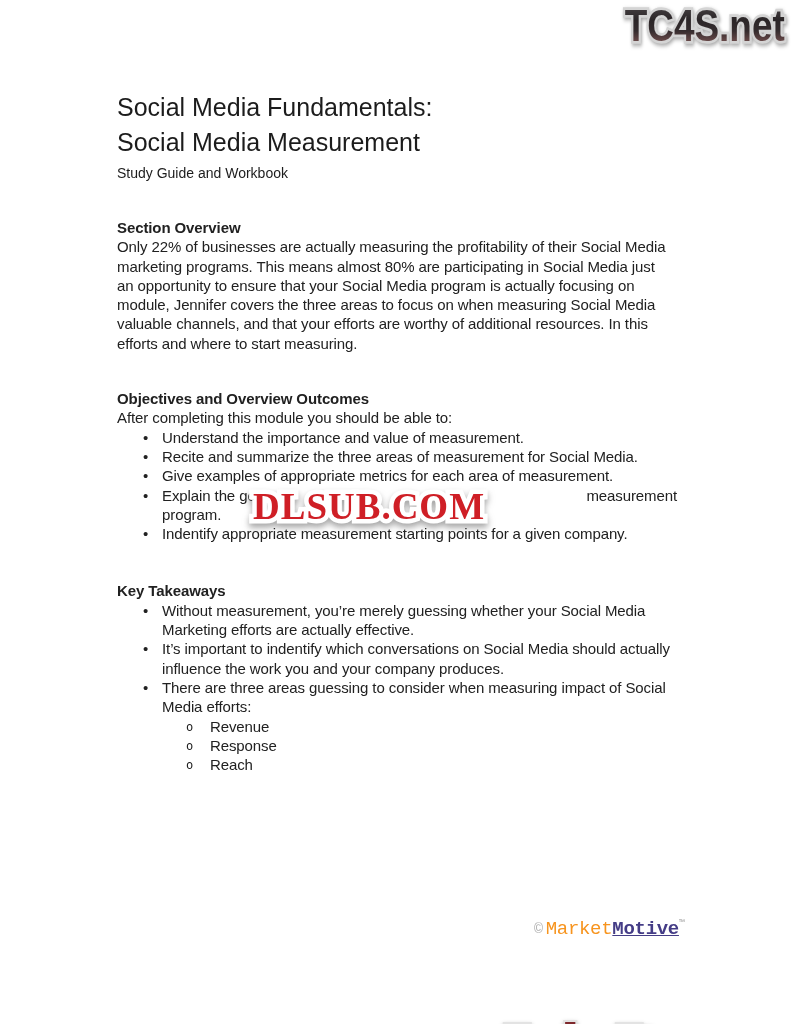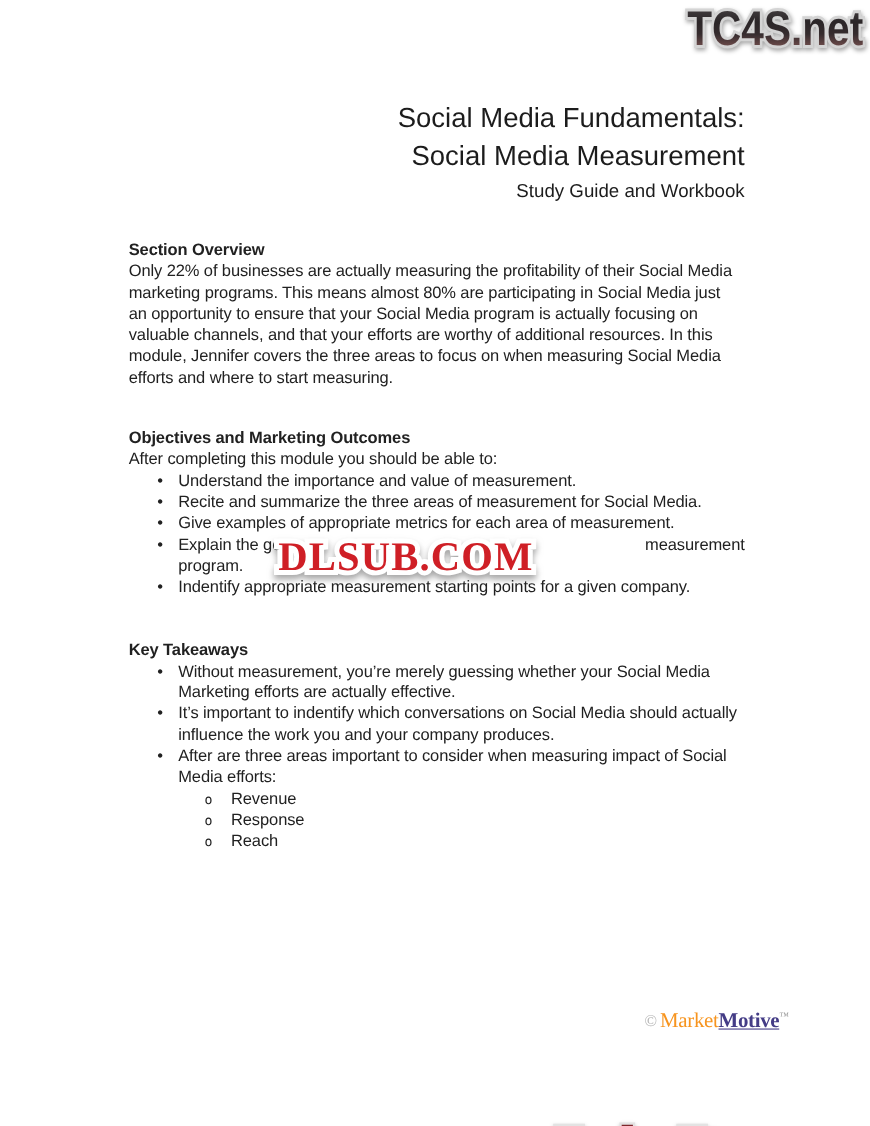--- a/index.html
+++ b/index.html
@@ -9,23 +9,23 @@
   
   .tc4s{position:absolute;top:0px;right:6px;font-family:"Liberation Sans",sans-serif;
         font-size:41px;font-weight:900;letter-spacing:0px;line-height:48px;
         transform:scale(0.9,1.08);transform-origin:top right;white-space:nowrap;}
   .tc4s .stroke{position:absolute;inset:0;-webkit-text-stroke:5px #d4d4d4;color:#d4d4d4;
         filter:drop-shadow(1px 2px 2px rgba(0,0,0,0.35));}
   .tc4s .grad{position:relative;background:linear-gradient(180deg,#4f4a4c 0%,#2b2628 38%,#352c2e 60%,var(--logo-gradient-bottom) 100%);
         -webkit-background-clip:text;background-clip:text;color:transparent;}
 
   
-  .titleblock{position:absolute;left:117px;top:90px;width:560px;text-align:right;}
+  .titleblock{position:absolute;left:117px;top:90px;width:560px;text-align:left;}
   .t1{font-size:25px;line-height:35px;color:#1c1c1c;}
-  .t2{font-size:17px;line-height:27px;color:#1c1c1c;}
+  .t2{font-size:14px;line-height:27px;color:#1c1c1c;}
 
   
   .doc{position:absolute;left:117px;top:218px;width:560px;font-size:15px;
        line-height:19.3px;letter-spacing:-0.1px;color:#212121;}
   .line{white-space:nowrap;}
   .h{font-weight:bold;white-space:nowrap;}
   .mt1{margin-top:36px;}
   .mt2{margin-top:38px;}
   .mt3{margin-top:18px;}
   .bullet{position:relative;padding-left:45px;}
@@ -48,22 +48,22 @@
 
   .traders{right:1px;top:1017px;font-family:Liberation Serif, serif;font-weight:bold;
            font-size:33px;letter-spacing:0px;line-height:41px;}
   .traders .glow{-webkit-text-stroke:8px #e3e3e3;color:#e3e3e3;
            filter:drop-shadow(0 2px 2px rgba(0,0,0,0.28));}
   .traders .ring{-webkit-text-stroke:4px var(--traders-outline);color:var(--traders-outline);}
   .traders .top{background:linear-gradient(180deg,#d4797f 0%,#c25a60 45%,#ab444b 100%);
            -webkit-background-clip:text;background-clip:text;color:transparent;}
 
   
-  .mm{position:absolute;left:586px;top:918px;font-size:19px;white-space:nowrap;
-      font-family:Liberation Serif, serif;letter-spacing:-0.3px;}
+  .mm{position:absolute;left:534px;top:918px;font-size:19px;white-space:nowrap;
+      font-family:Liberation Mono, monospace;letter-spacing:-0.3px;}
   .mm .cp{color:#b3b3b3;font-size:15px;vertical-align:1px;margin-right:3px;}
   .mm .market{color:var(--market-orange);}
   .mm .motive{color:var(--motive-purple);font-weight:bold;text-decoration:underline;}
   .mm .tm{color:#9a9a9a;font-size:9px;vertical-align:8px;}
 </style>
 </head>
 <body>
 
 <div class="page">
 
@@ -77,25 +77,25 @@
     <div class="t1">Social Media Measurement</div>
     <div class="t2">Study Guide and Workbook</div>
   </div>
 
   <div class="doc">
 
     <div class="h">Section Overview</div>
     <div class="line">Only 22% of businesses are actually measuring the profitability of their Social Media</div>
     <div class="line">marketing programs. This means almost 80% are participating in Social Media just</div>
     <div class="line">an opportunity to ensure that your Social Media program is actually focusing on</div>
+    <div class="line">module, Jennifer covers the three areas to focus on when measuring Social Media</div>
     <div class="line">valuable channels, and that your efforts are worthy of additional resources. In this</div>
-    <div class="line">module, Jennifer covers the three areas to focus on when measuring Social Media</div>
     <div class="line">efforts and where to start measuring.</div>
 
-    <div class="h mt1">Objectives and Marketing Outcomes</div>
+    <div class="h mt1">Objectives and Overview Outcomes</div>
     <div class="line">After completing this module you should be able to:</div>
 
     <div class="bullet">
       <span class="marker">•</span>
       <div class="line">Understand the importance and value of measurement.</div>
     </div>
     <div class="bullet">
       <span class="marker">•</span>
       <div class="line">Recite and summarize the three areas of measurement for Social Media.</div>
     </div>
@@ -123,21 +123,21 @@
       <div class="line">Without measurement, you’re merely guessing whether your Social Media</div>
       <div class="line">Marketing efforts are actually effective.</div>
     </div>
     <div class="bullet">
       <span class="marker">•</span>
       <div class="line">It’s important to indentify which conversations on Social Media should actually</div>
       <div class="line">influence the work you and your company produces.</div>
     </div>
     <div class="bullet">
       <span class="marker">•</span>
-      <div class="line">After are three areas important to consider when measuring impact of Social</div>
+      <div class="line">There are three areas guessing to consider when measuring impact of Social</div>
       <div class="line">Media efforts:</div>
     </div>
 
     <div class="sub">
       <span class="marker">o</span>
       <div class="line">Revenue</div>
     </div>
     <div class="sub">
       <span class="marker">o</span>
       <div class="line">Response</div>

